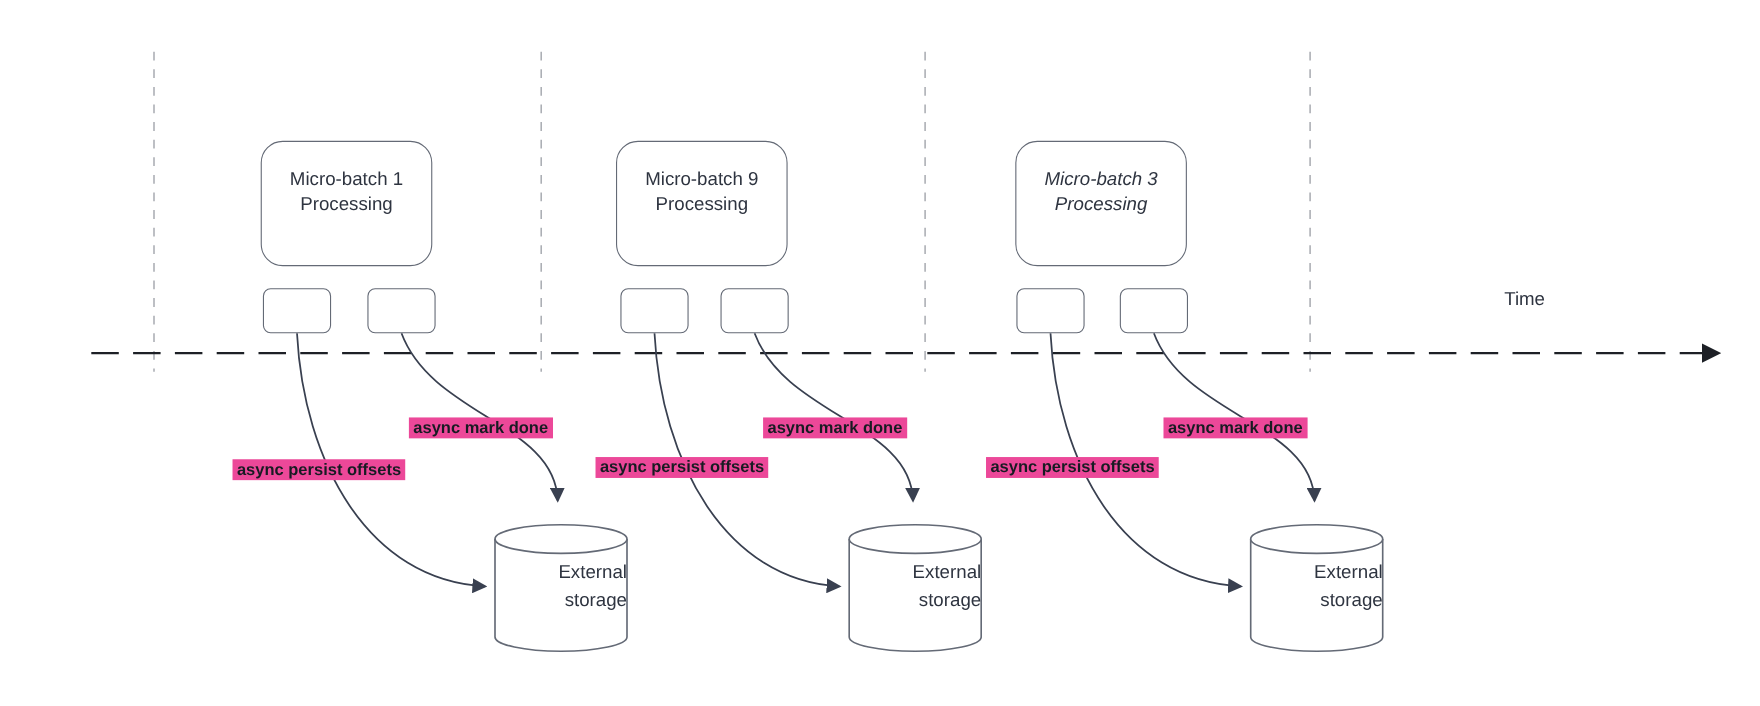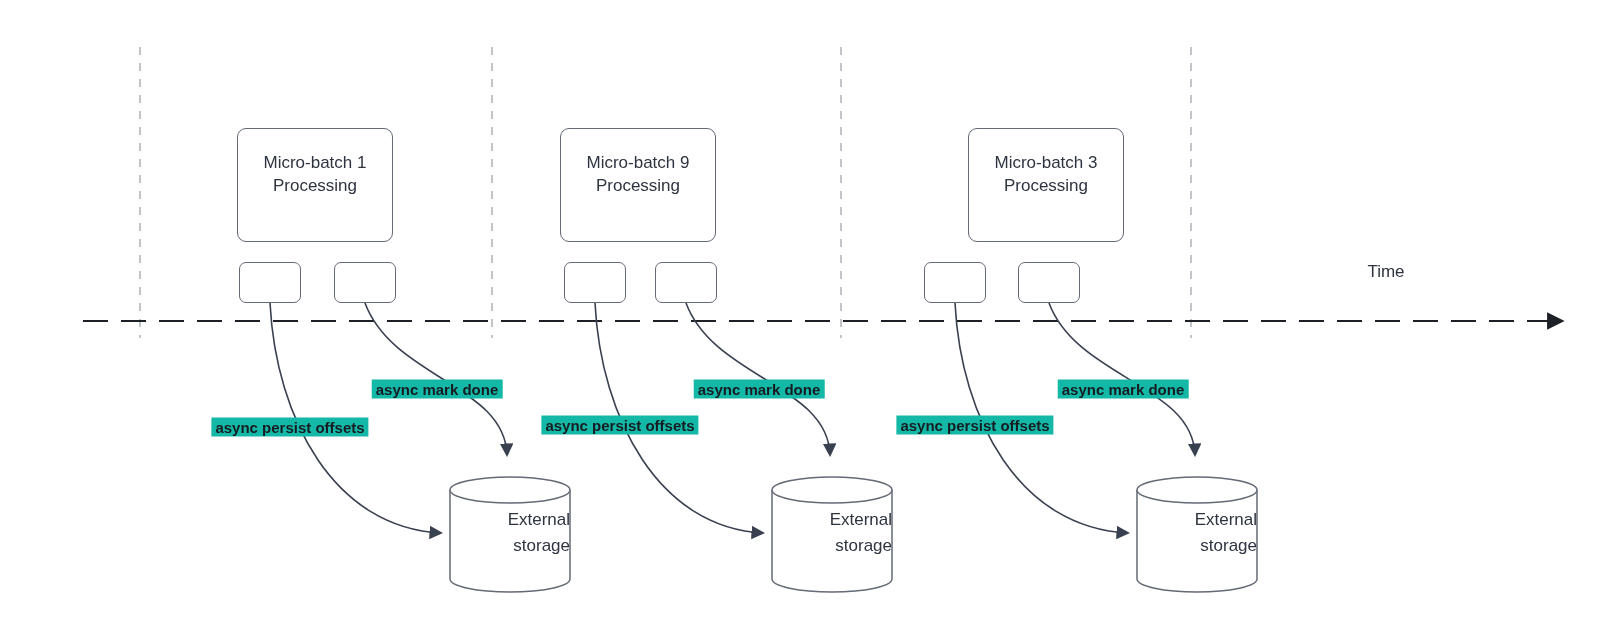--- a/index.html
+++ b/index.html
@@ -10,39 +10,39 @@
     font-family:"Liberation Sans", sans-serif;
     overflow:hidden;
   }
   #wires{position:absolute;left:0;top:0;z-index:0;}
   .layer{position:absolute;left:0;top:0;width:1600px;height:642px;z-index:1;pointer-events:none;}
 
   .proc-box{
     position:absolute;
     width:156px;height:114px;
     border:1.5px solid #646a76;
-    border-radius:9px;
+    border-radius:20px;
     background:#ffffff;
     display:flex;flex-direction:column;
     align-items:center;justify-content:center;
     padding-bottom:22px;box-sizing:border-box;
     color:#2e3440;font-size:17px;line-height:23px;text-align:center;
   }
   .task-rect{
     position:absolute;
     width:62px;height:41px;
     border:1.5px solid #646a76;
     border-radius:7px;
     background:#ffffff;
     box-sizing:border-box;
   }
   .edge-label{
     position:absolute;
     transform:translate(-50%,-50%);
-    background:#14b8a6;
+    background:#ec4899;
     padding:1px 4px;
     font-size:15px;font-weight:bold;color:#171b22;
     white-space:nowrap;
   }
   .storage-label{
     position:absolute;
     width:120px;
     text-align:right;
     color:#2e3440;font-size:17px;line-height:26px;
   }
@@ -61,21 +61,21 @@
   .b1 .mark-label{left:437px;top:389px;}
   .b1 .storage-label{left:450px;top:507px;}
   
   .b2 .proc-box{left:560px;top:128px;}
   .b2 .task-a{left:564px;top:262px;}
   .b2 .task-b{left:655px;top:262px;}
   .b2 .persist-label{left:620px;top:425px;}
   .b2 .mark-label{left:759px;top:389px;}
   .b2 .storage-label{left:772px;top:507px;}
   
-  .b3 .proc-box{left:968px;top:128px;}
+  .b3 .proc-box{left:923px;top:128px;font-style:italic;}
   .b3 .task-a{left:924px;top:262px;}
   .b3 .task-b{left:1018px;top:262px;}
   .b3 .persist-label{left:975px;top:425px;}
   .b3 .mark-label{left:1123px;top:389px;}
   .b3 .storage-label{left:1137px;top:507px;}
 
   .time-label{left:1386px;top:272px;text-align:center;}
 </style>
 </head>
 <body>

